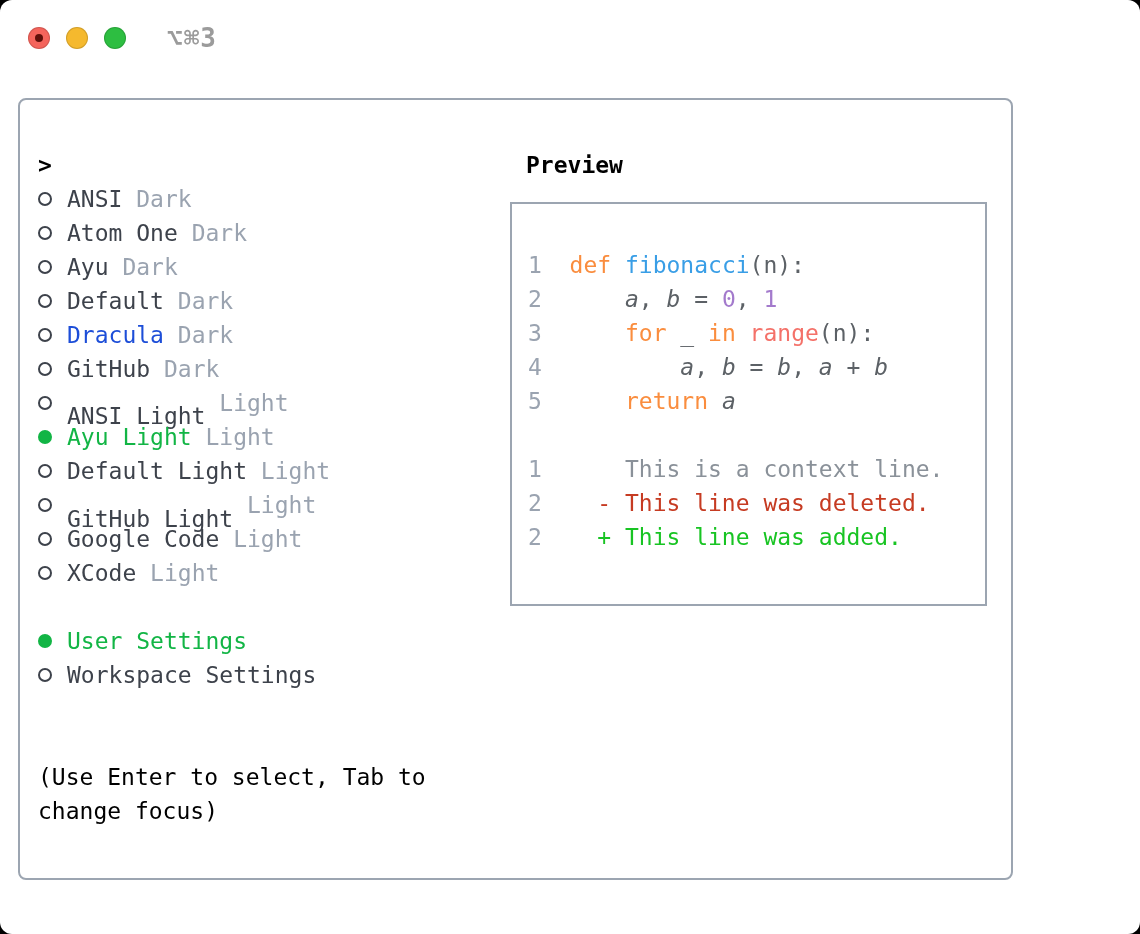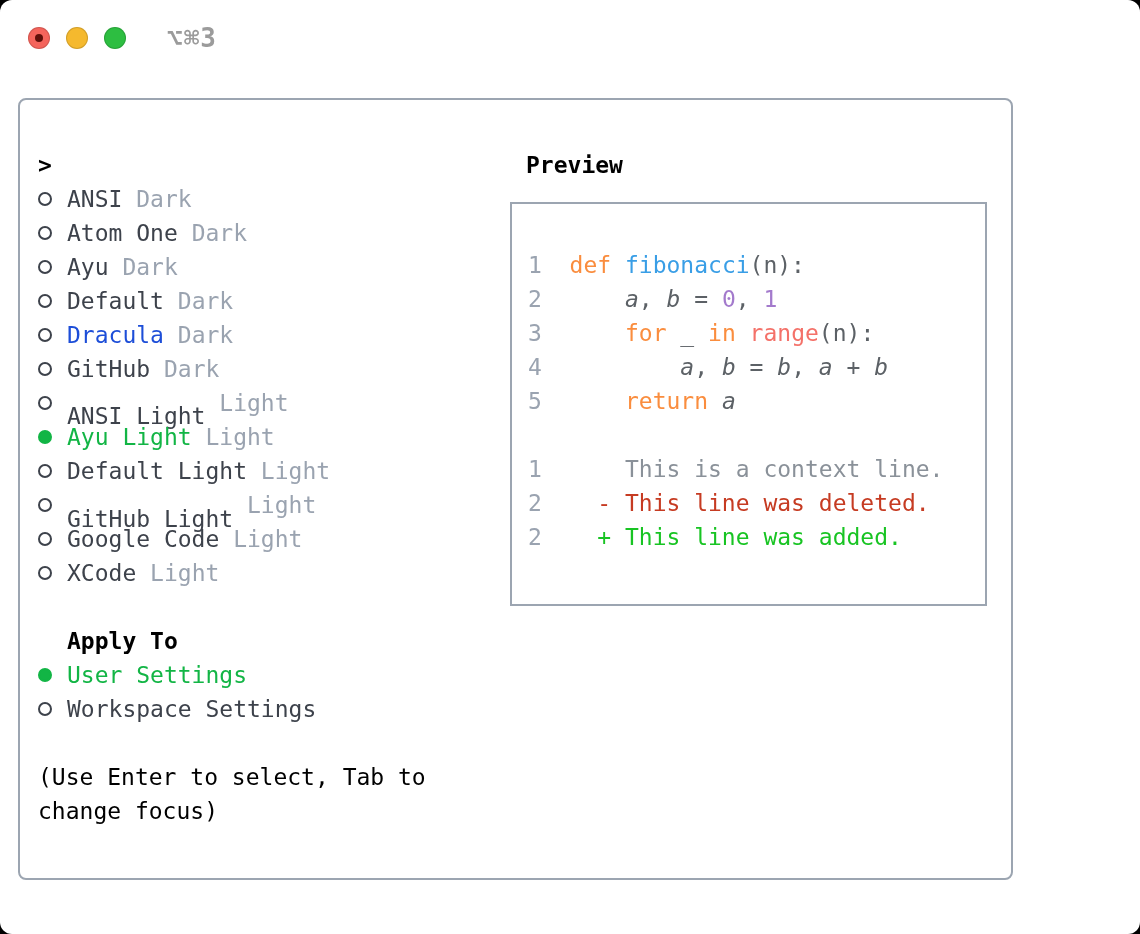--- a/index.html
+++ b/index.html
@@ -115,24 +115,20 @@
 <span style="color: rgb(154, 163, 176);">4  </span><span style="color: rgb(92, 97, 102);">        </span><span class="it" style="color: rgb(92, 97, 102);">a</span><span style="color: rgb(92, 97, 102);">, </span><span class="it" style="color: rgb(92, 97, 102);">b</span><span style="color: rgb(92, 97, 102);"> = </span><span class="it" style="color: rgb(92, 97, 102);">b</span><span style="color: rgb(92, 97, 102);">, </span><span class="it" style="color: rgb(92, 97, 102);">a</span><span style="color: rgb(92, 97, 102);"> + </span><span class="it" style="color: rgb(92, 97, 102);">b</span>
 <span style="color: rgb(154, 163, 176);">5  </span><span style="color: rgb(92, 97, 102);">    </span><span style="color: rgb(250, 141, 62);">return</span><span style="color: rgb(92, 97, 102);"> </span><span class="it" style="color: rgb(92, 97, 102);">a</span>
 
 <span style="color: rgb(154, 163, 176);">1    </span><span style="color: rgb(138, 145, 153);">  This is a context line.</span>
 <span style="color: rgb(154, 163, 176);">2    </span><span style="color: rgb(198, 59, 34);">- This line was deleted.</span>
 <span style="color: rgb(154, 163, 176);">2    </span><span style="color: rgb(24, 196, 35);">+ This line was added.</span>
 </pre>
     </div>
 
     <div class="apply-group">
-      <div class="row">
-        <span class="bullet-col"></span>
-        <span class="hdr">Apply To</span>
-      </div>
       <div id="apply-options">
           <div class="row"><span class="bullet-col"><span class="bullet" style="background: rgb(18, 181, 69); border-color: rgb(18, 181, 69);"></span></span><span style="color: rgb(18, 181, 69);">User Settings</span></div>
           <div class="row"><span class="bullet-col"><span class="bullet"></span></span><span style="color: rgb(61, 66, 75);">Workspace Settings</span></div>
         </div>
     </div>
 
     <div class="help">(Use Enter to select, Tab to change focus)</div>
   </div>
 </div>
 

